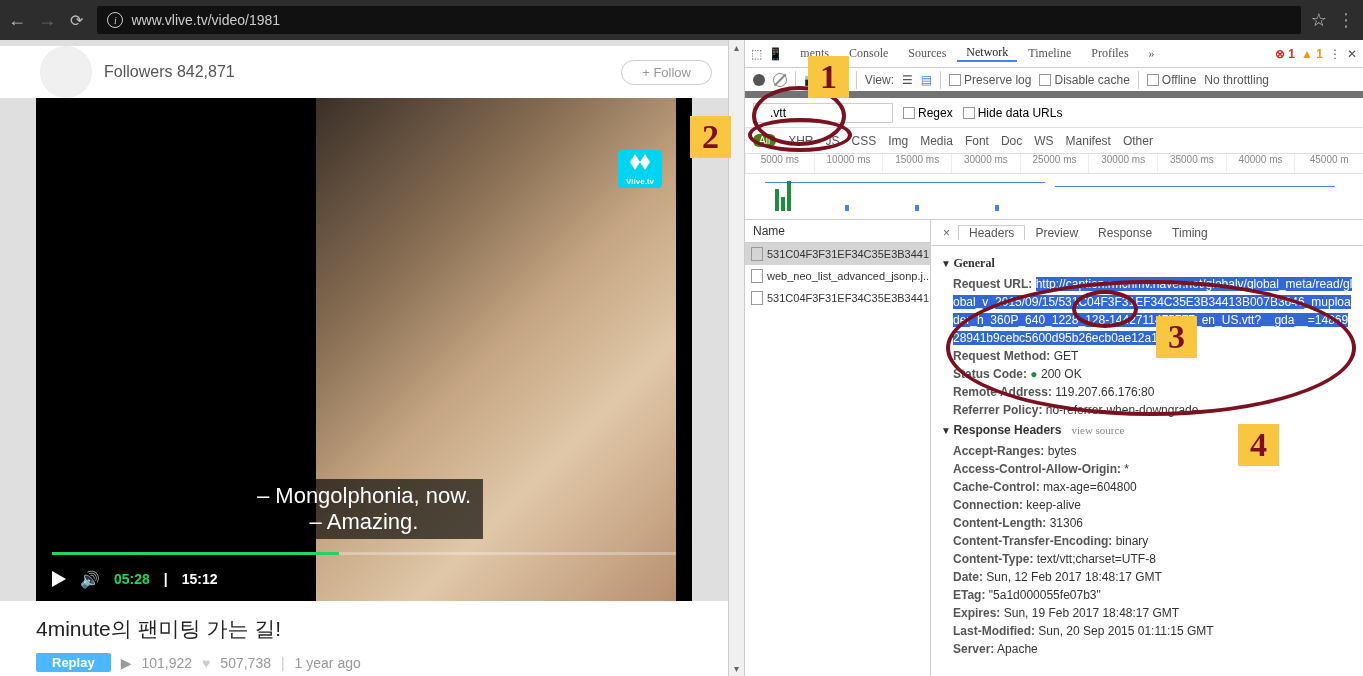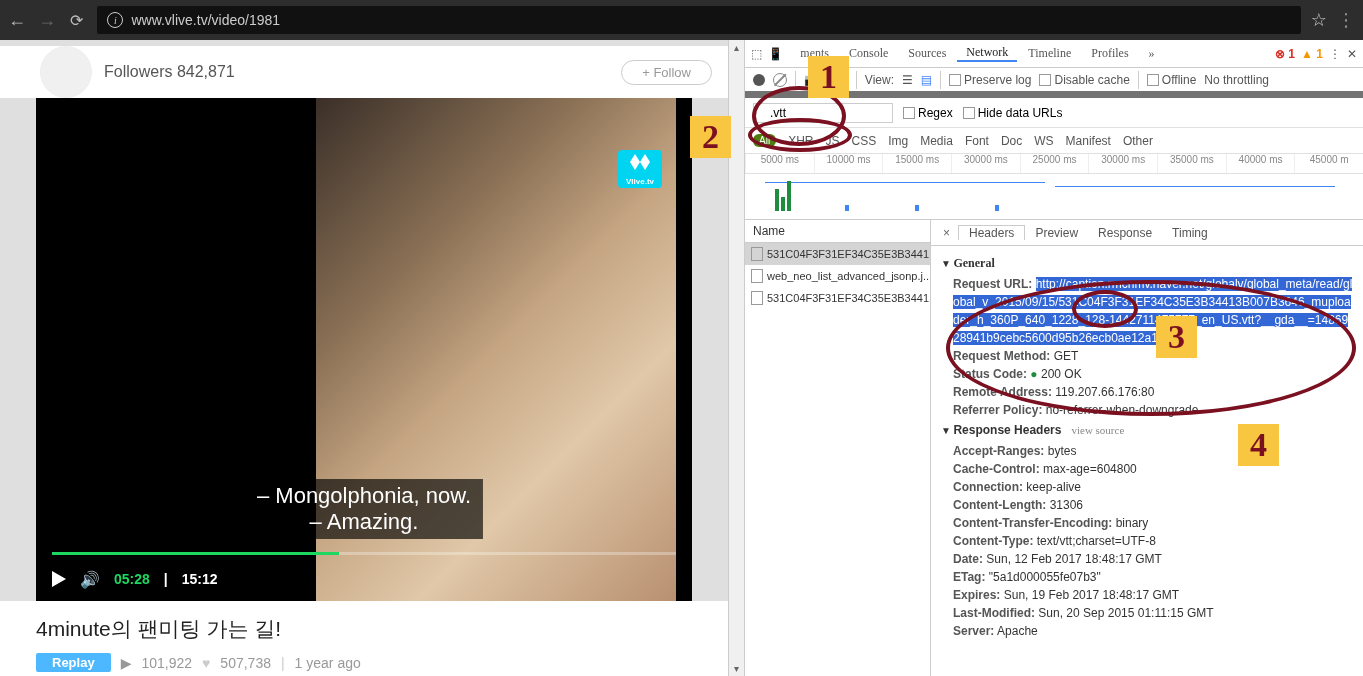--- a/index.html
+++ b/index.html
@@ -266,20 +266,21 @@
         </div>
         <div class="detail-body">
           <div class="section-title">General</div>
           <div class="kv"><b>Request URL:</b> <span class="url-highlight">http://caption.rmcnmv.naver.net/globalv/global_meta/read/global_v_2015/09/15/531C04F3F31EF34C35E3B34413B007B3646_muploader_h_360P_640_1228_128-1442711475777_en_US.vtt?__gda__=1486928941b9cebc5600d95b26ecb0ae12a1b&amp;</span></div>
           <div class="kv"><b>Request Method:</b> <span>GET</span></div>
           <div class="kv"><b>Status Code:</b> <span style="color:#1e8e3e">●</span> <span>200 OK</span></div>
           <div class="kv"><b>Remote Address:</b> <span>119.207.66.176:80</span></div>
           <div class="kv"><b>Referrer Policy:</b> <span>no-referrer-when-downgrade</span></div>
           <div class="section-title"><span>Response Headers</span><span class="view-source">view source</span></div>
           <div class="kv"><b>Accept-Ranges:</b> <span>bytes</span></div>
+          <div class="kv"><b>Access-Control-Allow-Origin:</b> <span>*</span></div>
           <div class="kv"><b>Cache-Control:</b> <span>max-age=604800</span></div>
           <div class="kv"><b>Connection:</b> <span>keep-alive</span></div>
           <div class="kv"><b>Content-Length:</b> <span>31306</span></div>
           <div class="kv"><b>Content-Transfer-Encoding:</b> <span>binary</span></div>
           <div class="kv"><b>Content-Type:</b> <span>text/vtt;charset=UTF-8</span></div>
           <div class="kv"><b>Date:</b> <span>Sun, 12 Feb 2017 18:48:17 GMT</span></div>
           <div class="kv"><b>ETag:</b> <span>"5a1d000055fe07b3"</span></div>
           <div class="kv"><b>Expires:</b> <span>Sun, 19 Feb 2017 18:48:17 GMT</span></div>
           <div class="kv"><b>Last-Modified:</b> <span>Sun, 20 Sep 2015 01:11:15 GMT</span></div>
           <div class="kv"><b>Server:</b> <span>Apache</span></div>

